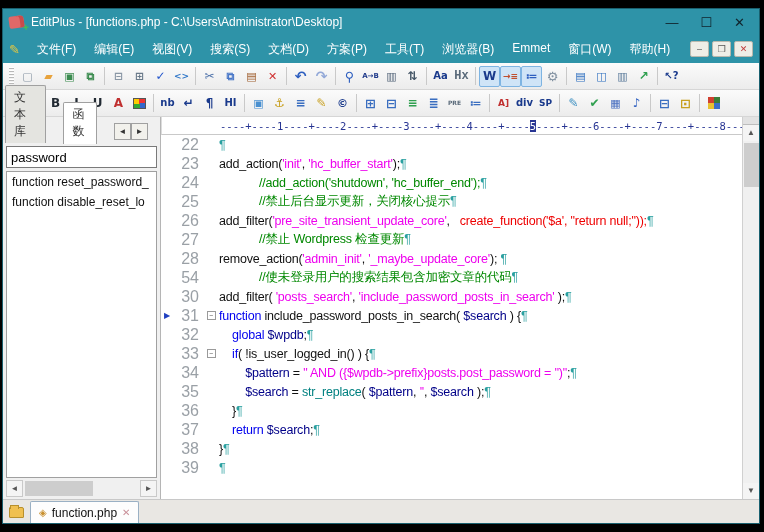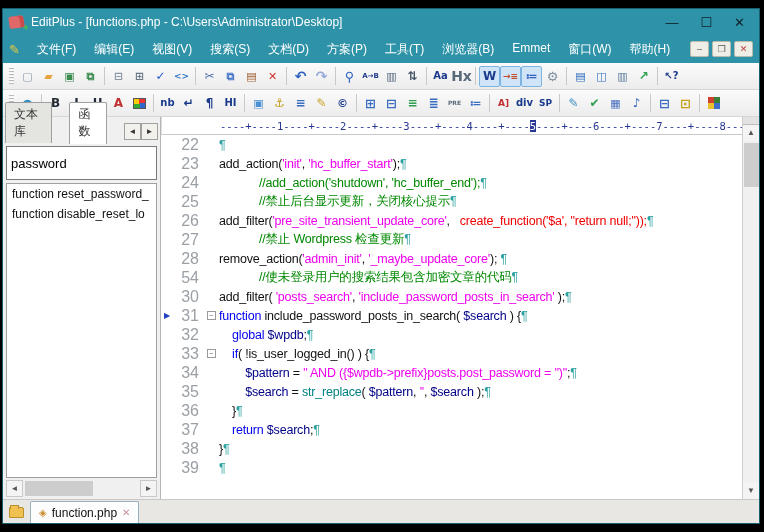--- a/index.html
+++ b/index.html
@@ -45,28 +45,28 @@
     background:conic-gradient(#e33 0 25%,#36c 0 50%,#3a3 0 75%,#fc0 0 100%); }
   [data-name="object-icon"] { width:12px; height:12px;
     background:conic-gradient(#3a7e3a 0 25%,#3a6ec8 0 50%,#e8c030 0 75%,#d04030 0 100%); }
 
   
   .main { flex:1 1 auto; display:flex; min-height:0; background:#fff; }
 
   
   .sidebar { width:158px; flex:0 0 auto; background:#f0f0f0; border-right:1px solid #b5b5b5;
     display:flex; flex-direction:column; }
-  .side-tabs { height:26px; display:flex; align-items:flex-end; padding:3px 2px 0 2px; gap:17px; }
+  .side-tabs { height:26px; display:flex; align-items:flex-end; padding:3px 12px 0 2px; gap:17px; }
   .side-tab { font-size:12px; color:#333; padding:3px 8px; border:1px solid #a0a0a0; border-bottom:none;
     background:#e4e4e0; border-radius:2px 2px 0 0; }
   .side-tab.active { background:#fff; position:relative; top:1px; padding-bottom:4px; }
   .tab-arrows { margin-left:auto; display:flex; margin-bottom:3px; }
   .tarrow { width:17px; height:17px; background:#f2f1ec; border:1px solid #a0a0a0; font-size:8px;
     color:#333; line-height:15px; text-align:center; }
-  .side-search { margin:3px 3px 2px 3px; height:34px; border:1px solid #7a7a7a; font-size:13px;
+  .side-search { margin:3px 3px 2px 3px; height:22px; border:1px solid #7a7a7a; font-size:13px;
     padding:0 4px; font-family:inherit; background:#fff; }
   .fn-list { flex:1; margin:1px 3px 0 3px; border:1px solid #a0a0a0; background:#fff; overflow:hidden; }
   .fn-item { font-size:12px; color:#111; padding:3px 2px 3px 5px; white-space:nowrap; }
   .fn-item.selected { background:#d8d8d8; outline:1px dotted #777; outline-offset:-1px; }
   .side-hscroll { height:17px; margin:2px 3px 2px 3px; display:flex; background:#f0f0f0; }
   .sarrow { width:17px; height:17px; background:#f4f4f4; border:1px solid #c9c9c9; color:#555;
     font-size:8px; line-height:15px; text-align:center; }
   .strack { flex:1; position:relative; background:#f0f0f0; }
   .sthumb { position:absolute; left:2px; top:1px; width:68px; height:15px; background:#cdcdcd; }
 
@@ -219,21 +219,21 @@
           <span class="tbico" data-name="find-in-files-icon" style="color: rgb(85, 102, 122);">▥</span>
         </button>
         <button class="tbtn" data-name="sort-button">
           <span class="tbico" data-name="sort-icon" style="color: rgb(68, 85, 102); font-size: 12px;">⇅</span>
         </button>
         <span class="tbsep" data-name="toolbar-separator"></span>
         <button class="tbtn" data-name="font-size-button">
           <span class="tbico" data-name="font-size-icon" style="color: rgb(26, 58, 140); font-size: 10px;">Aa</span>
         </button>
         <button class="tbtn" data-name="hex-view-button">
-          <span class="tbico" data-name="hex-view-icon" style="color: rgb(90, 106, 122); font-size: 14px;">Hx</span>
+          <span class="tbico" data-name="hex-view-icon" style="color: rgb(90, 106, 122); font-size: 12px; font-family: Liberation Mono, monospace;">Hx</span>
         </button>
         <span class="tbsep" data-name="toolbar-separator"></span>
         <button class="tbtn active" data-name="word-wrap-button">
           <span class="tbico" data-name="word-wrap-icon" style="color: rgb(26, 58, 140); font-size: 12px;">W</span>
         </button>
         <button class="tbtn active" data-name="indent-guide-button">
           <span class="tbico" data-name="indent-guide-icon" style="color: rgb(192, 80, 48); font-size: 9px;">→≡</span>
         </button>
         <button class="tbtn active" data-name="line-numbers-button">
           <span class="tbico" data-name="line-numbers-icon" style="color: rgb(46, 95, 192); font-size: 11px;">≔</span>

